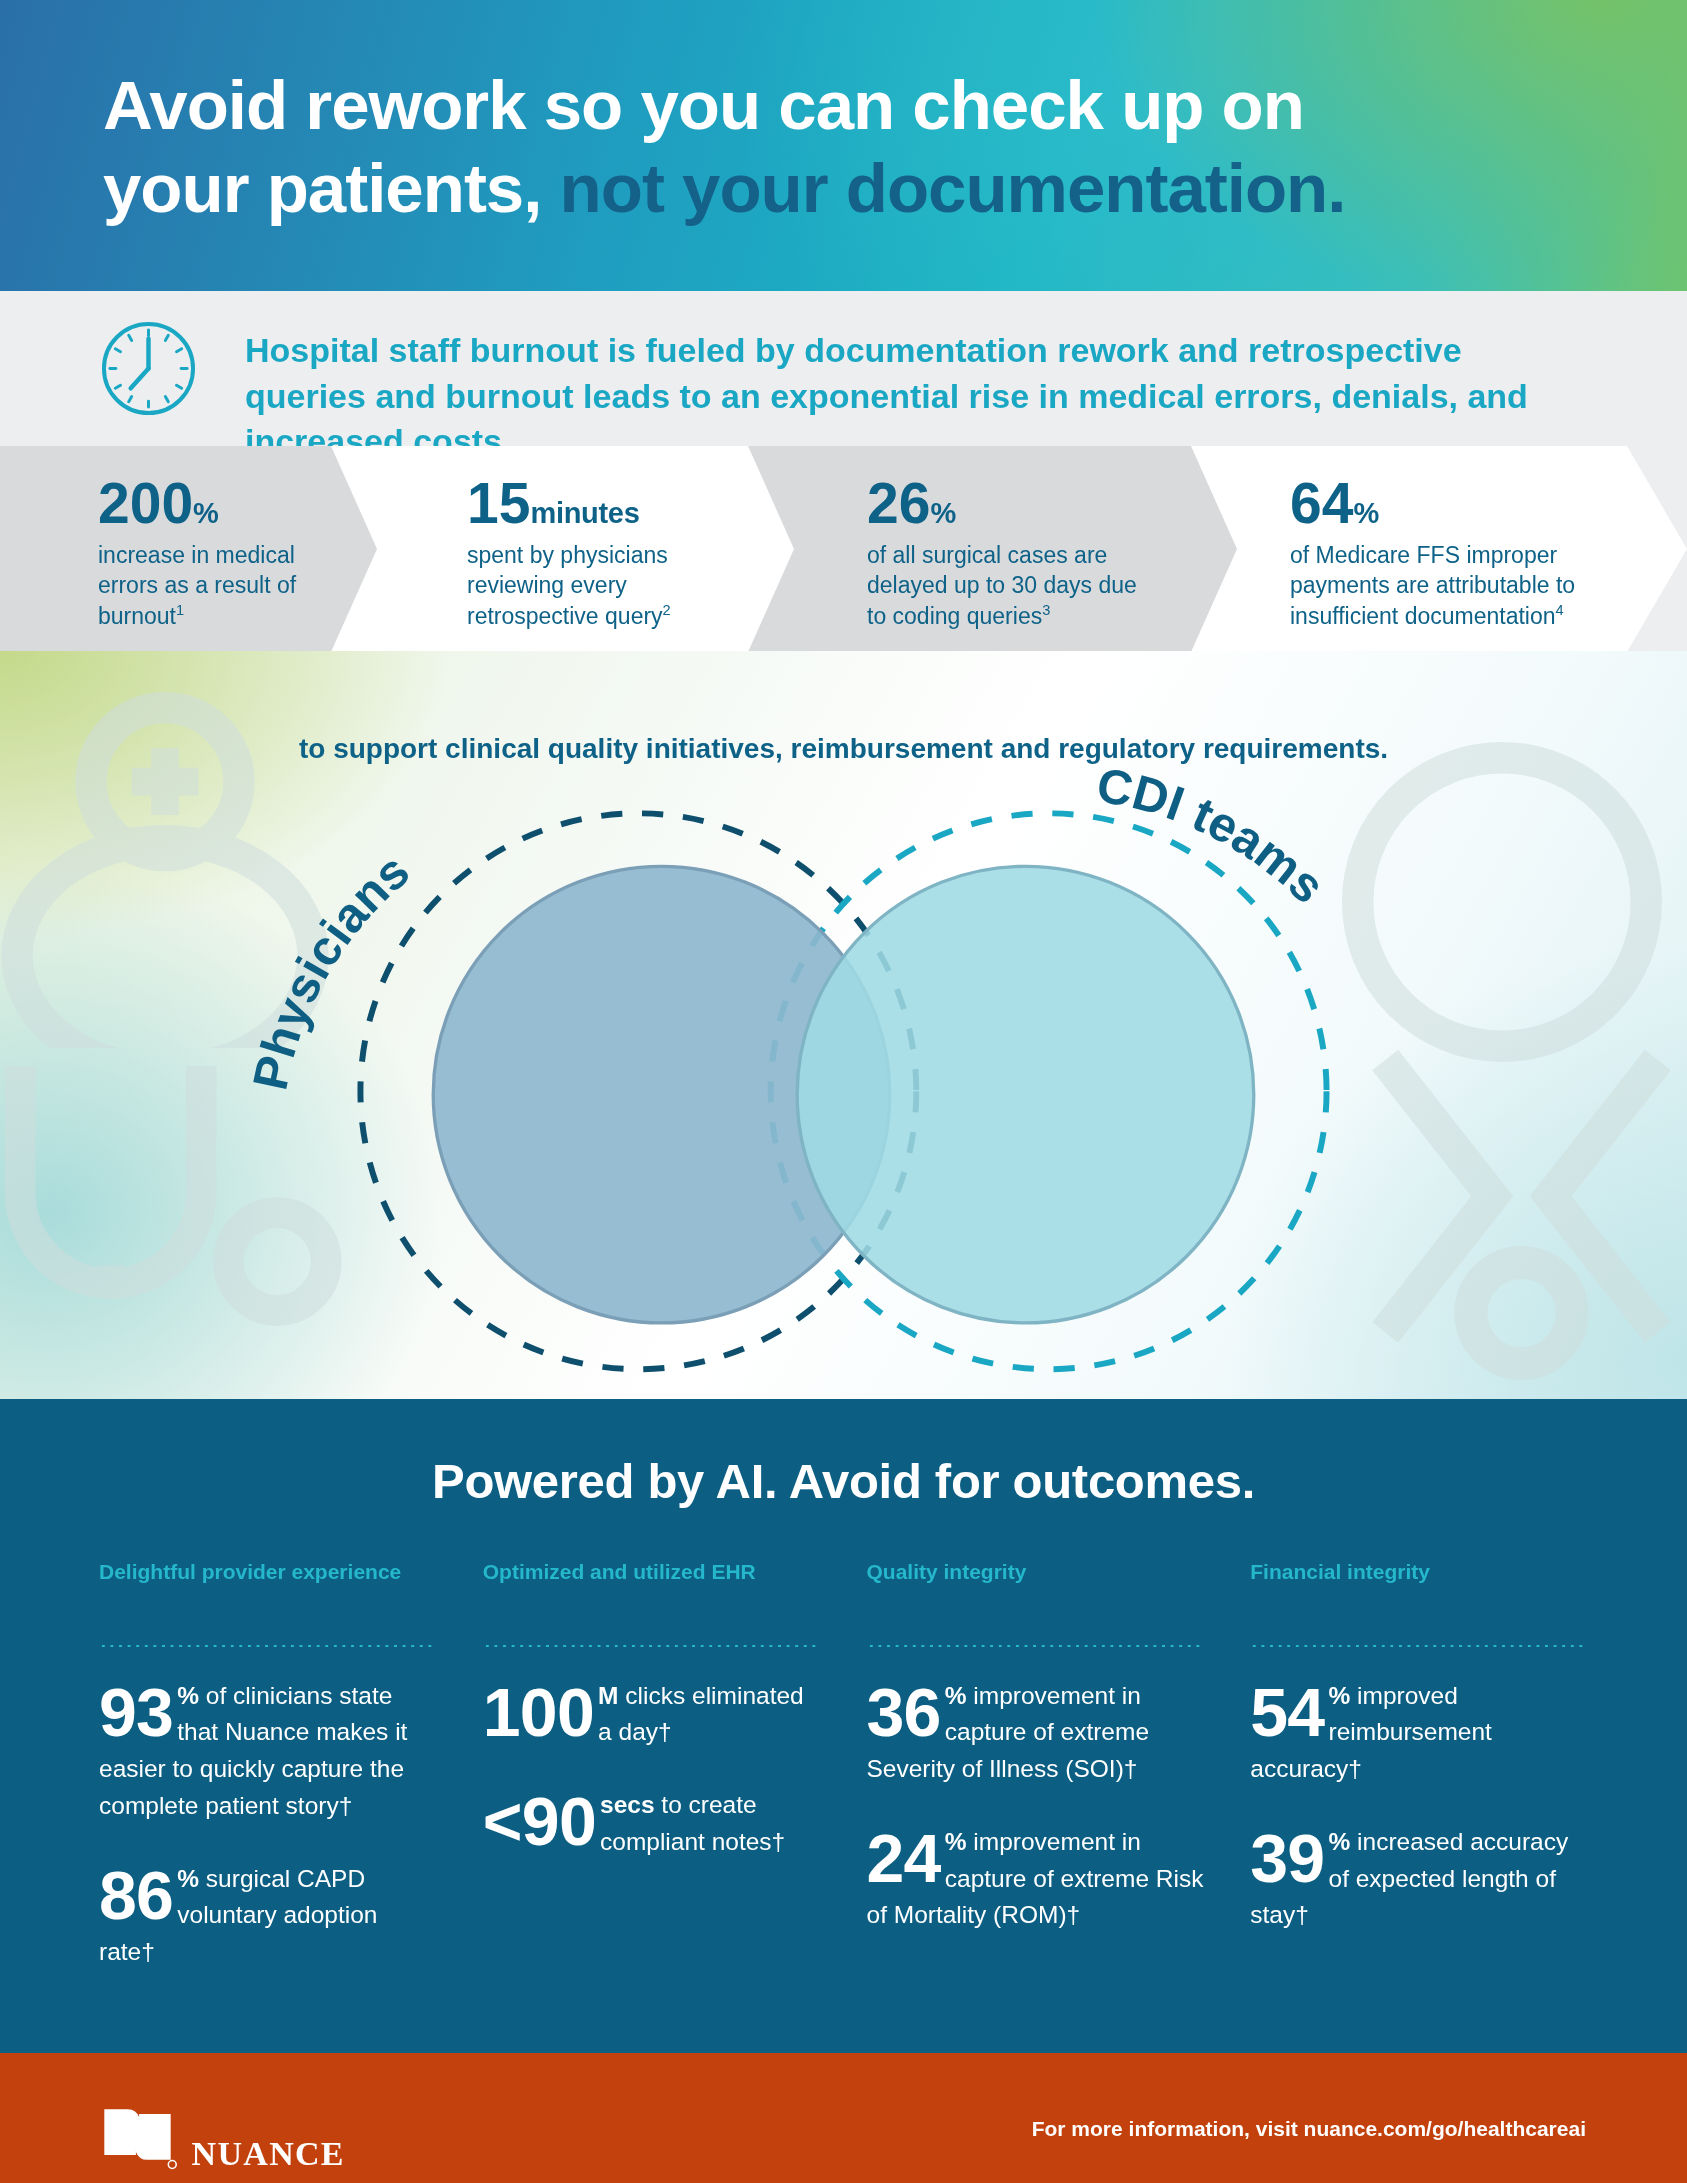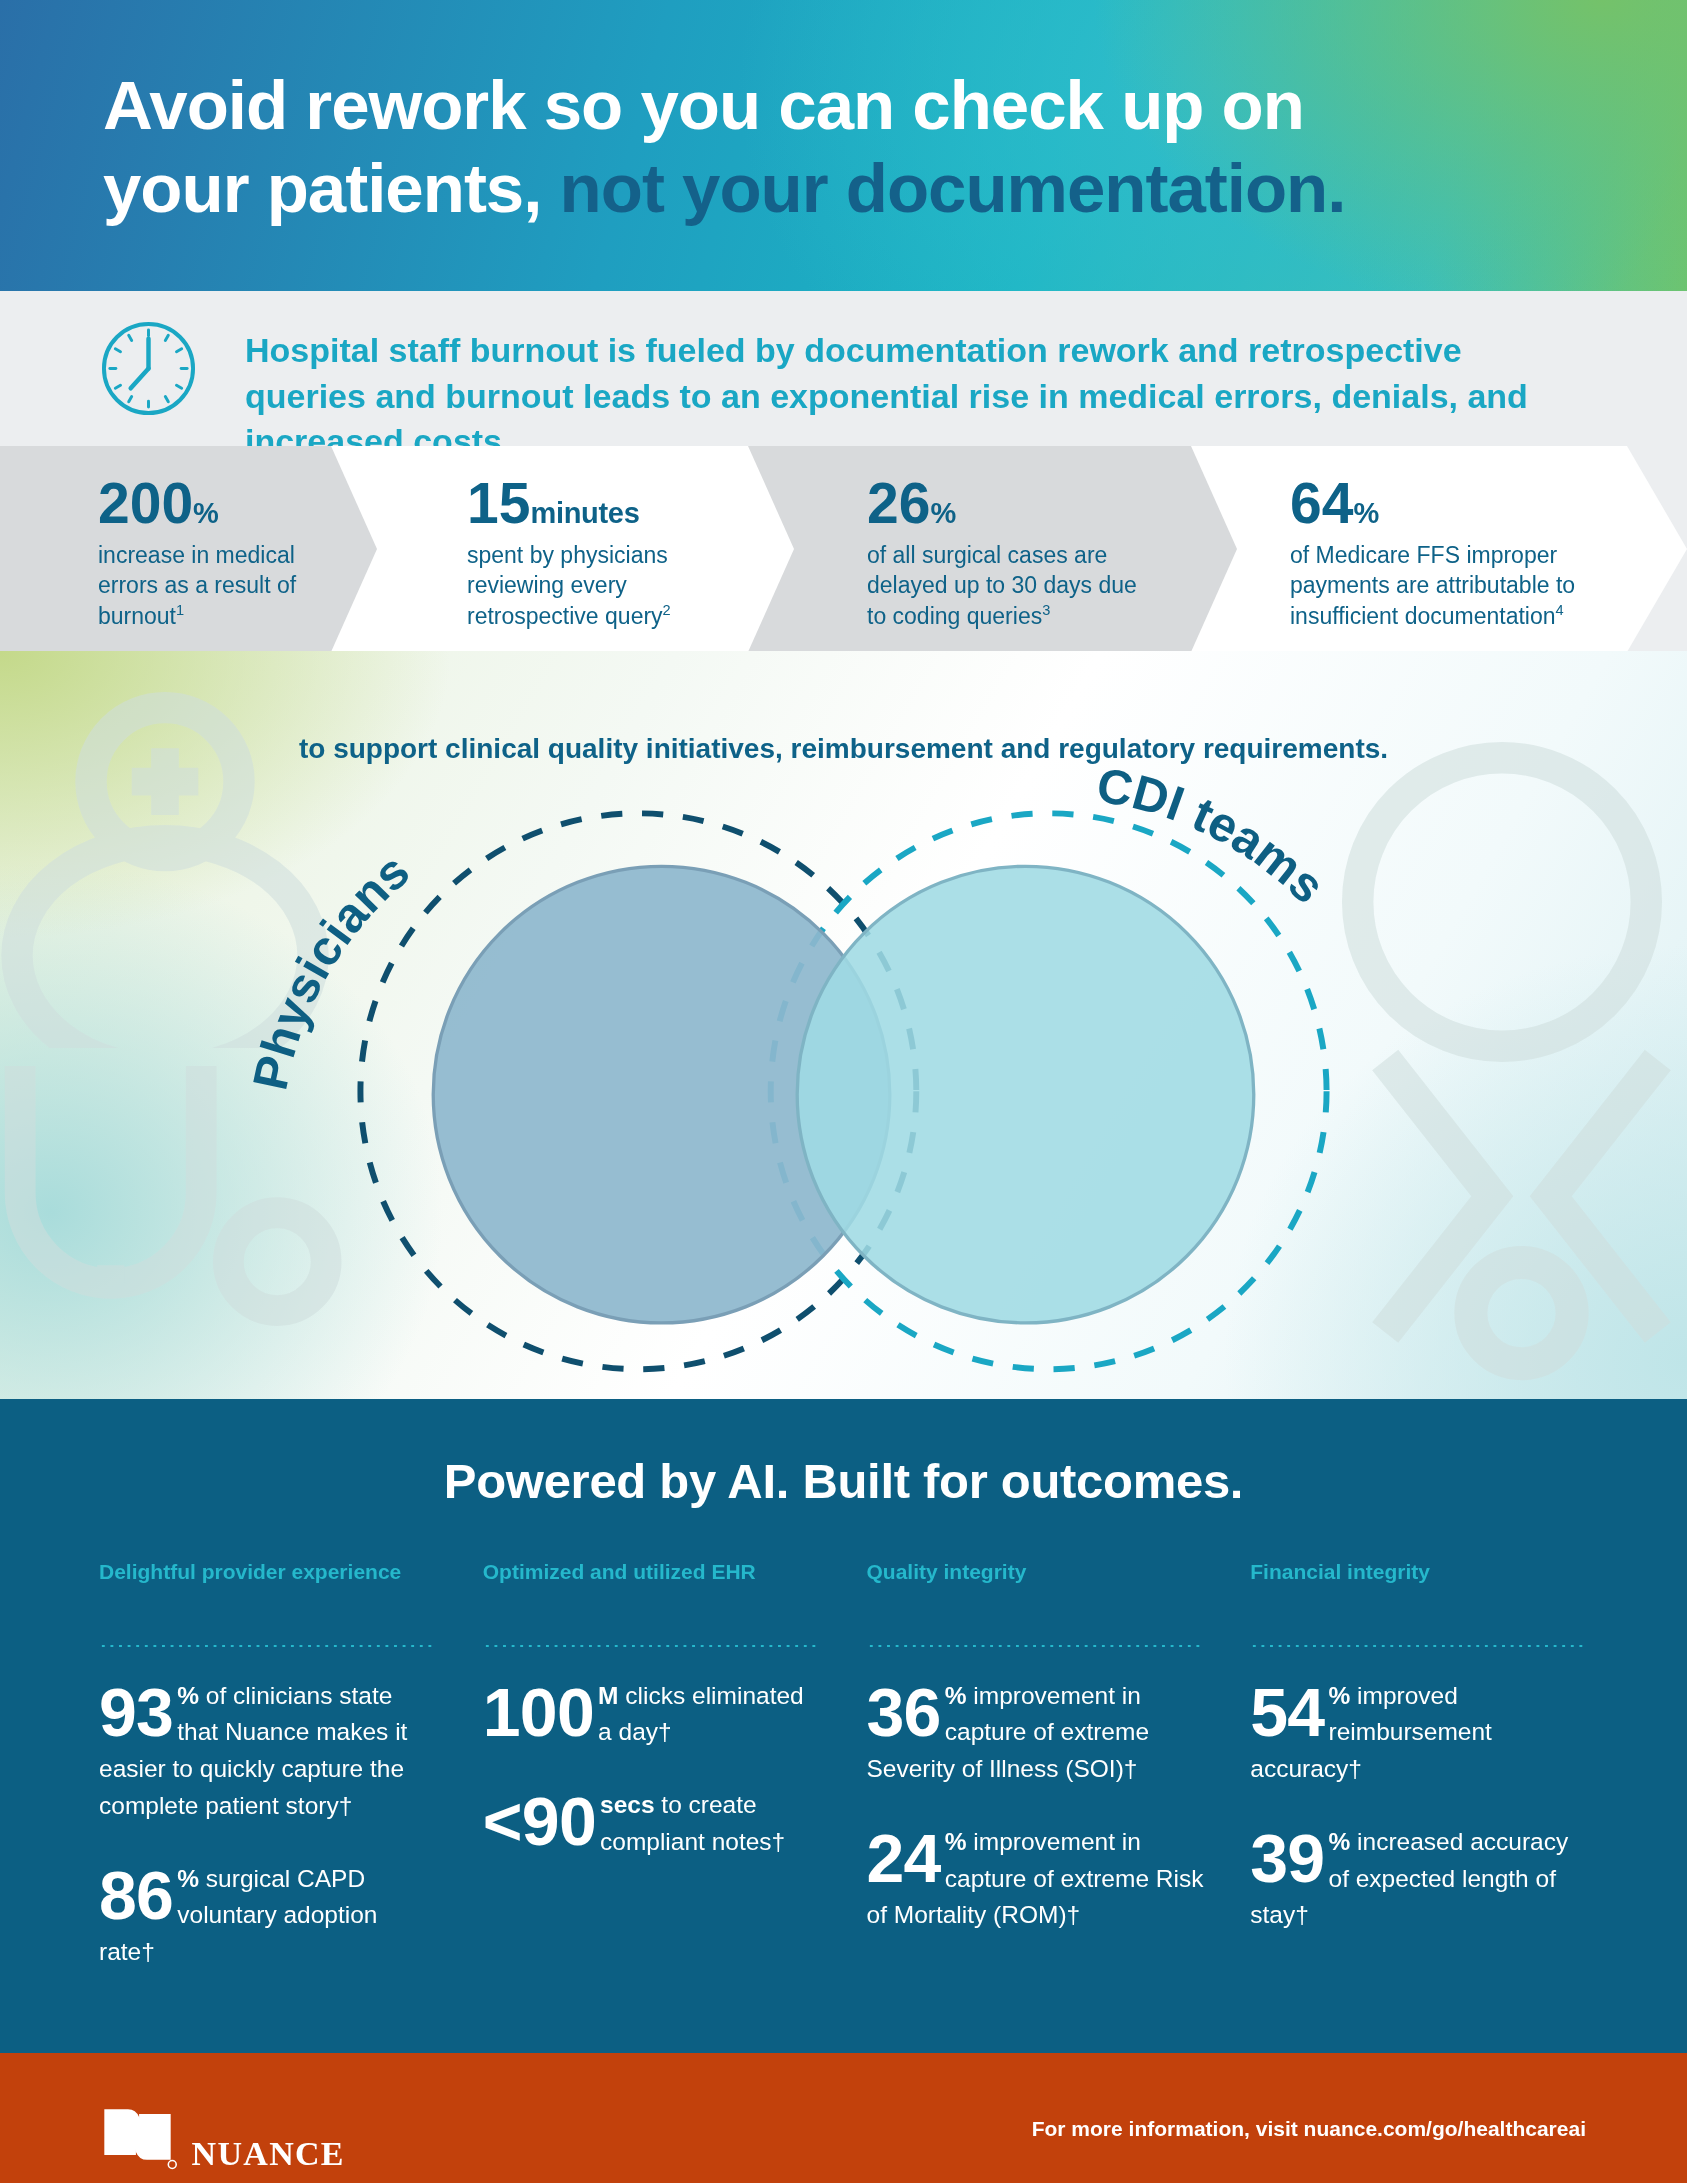--- a/index.html
+++ b/index.html
@@ -195,21 +195,21 @@
         <textPath href="#arcL" startOffset="12%">Physicians</textPath>
       </text>
       <text font-size="74" font-weight="bold" fill="#0e5f83" font-family="Liberation Sans, sans-serif">
         <textPath href="#arcR" startOffset="6%">CDI teams</textPath>
       </text>
     </svg>
 
   </div>
 
   <div class="outcomes">
-    <div class="out-title">Powered by AI. Built for outcomes.</div>
+    <div class="out-title">Powered by AI. Avoid for outcomes.</div>
 
     <div class="cols">
 
       <div class="col">
         <div class="col-h">Delightful provider experience</div>
         <div class="dots"></div>
         <div class="stat">
           <span class="n">93</span><span class="u">%</span><span> of clinicians state that Nuance makes it easier to quickly capture the complete patient story†</span>
         </div>
         <div class="stat">

